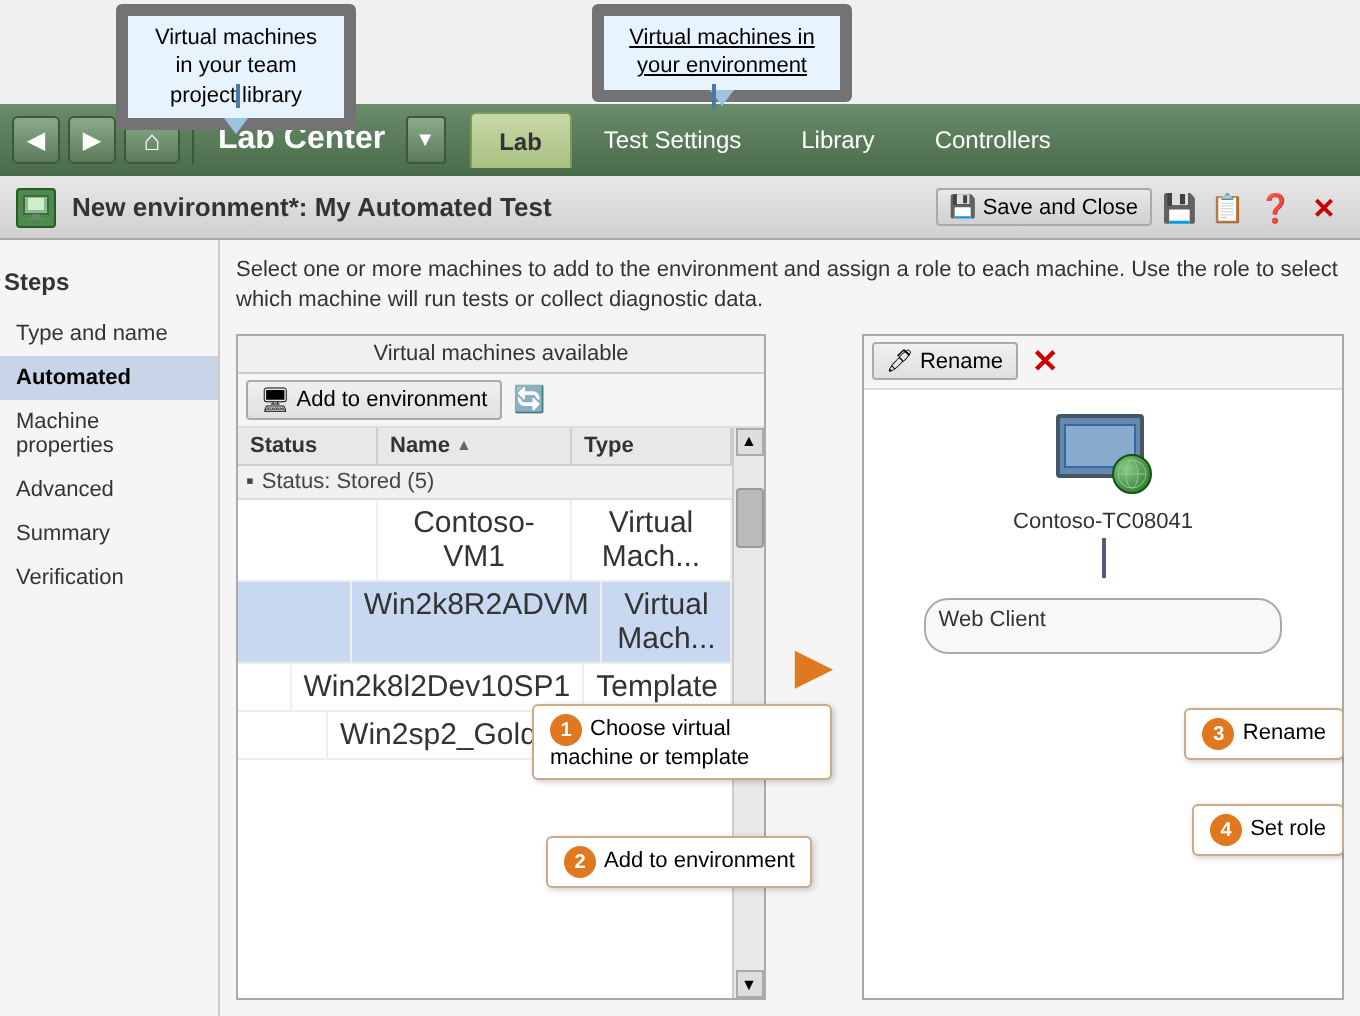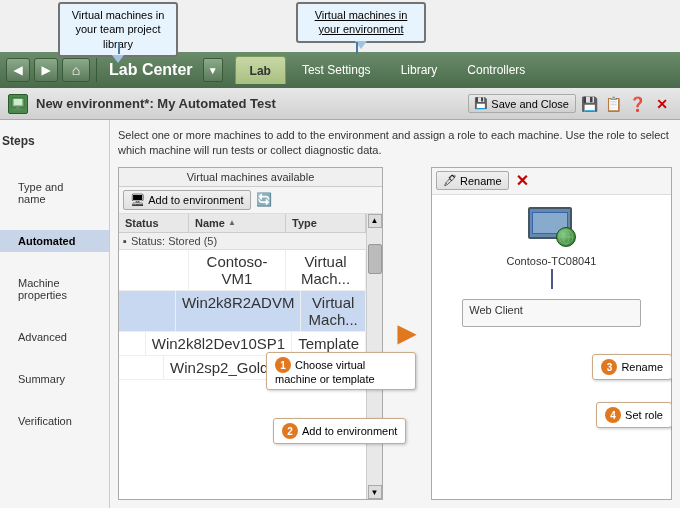--- a/index.html
+++ b/index.html
@@ -7,21 +7,21 @@
 
     
     .callout-area {
       position: relative;
       height: 52px;
       background: #f0f0f0;
     }
     .callout-box {
       position: absolute;
       background: #e8f4fd;
-      border: 2px solid #737373;
+      border: 6px solid #737373;
       border-radius: 3px;
       padding: 4px 8px;
       font-size: 11px;
       text-align: center;
       line-height: 1.3;
     }
     .callout-box::after {
       content: '';
       position: absolute;
       bottom: -8px;
@@ -158,25 +158,24 @@
       border-right: 1px solid #ccc;
       padding: 10px 0;
     }
     .sidebar-heading {
       font-weight: bold;
       font-size: 12px;
       padding: 4px 2px 8px;
       color: #333;
     }
     .sidebar-item {
-      padding: 5px 18px;
-      font-size: 11px;
-      color: #333;
-      cursor: pointer;
-      margin-top: 20px;
+      padding: 5px 8px;
+      font-size: 11px;
+      color: #333;
+      cursor: pointer;
     }
     .sidebar-item.active {
       background: #c8d4e8;
       color: #000;
       font-weight: bold;
     }
 
     
     .right-content {
       flex: 1;
@@ -374,21 +373,21 @@
       color: #333;
       text-align: center;
       margin-top: 4px;
     }
     .role-box {
       margin-top: 8px;
       width: 80%;
       border: 1px solid #aaa;
       background: #f8f8f8;
       height: 28px;
-      border-radius: 2px;
+      border-radius: 12px;
     }
     .connector-line {
       width: 2px;
       height: 20px;
       background: #558;
       margin: 2px auto;
     }
 
     
     .callout-bubble {

